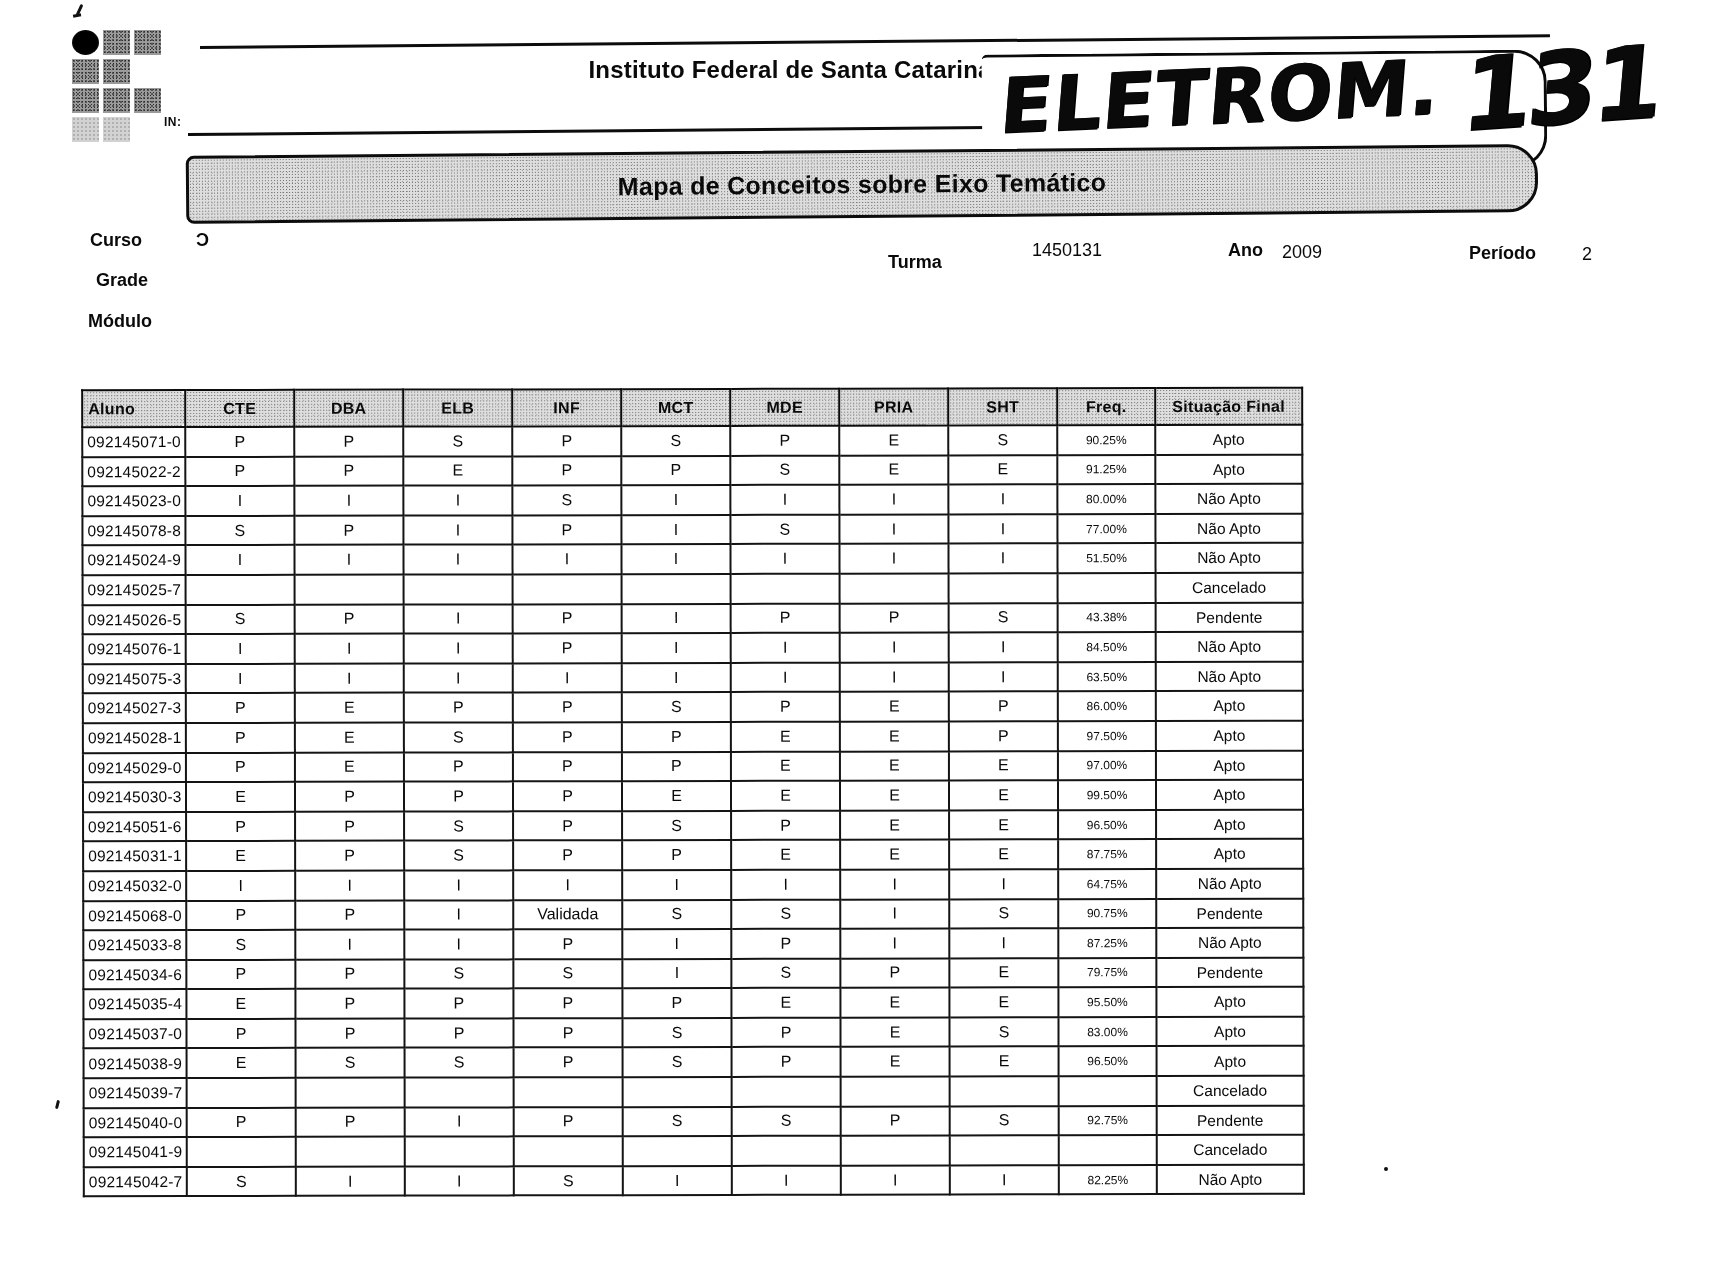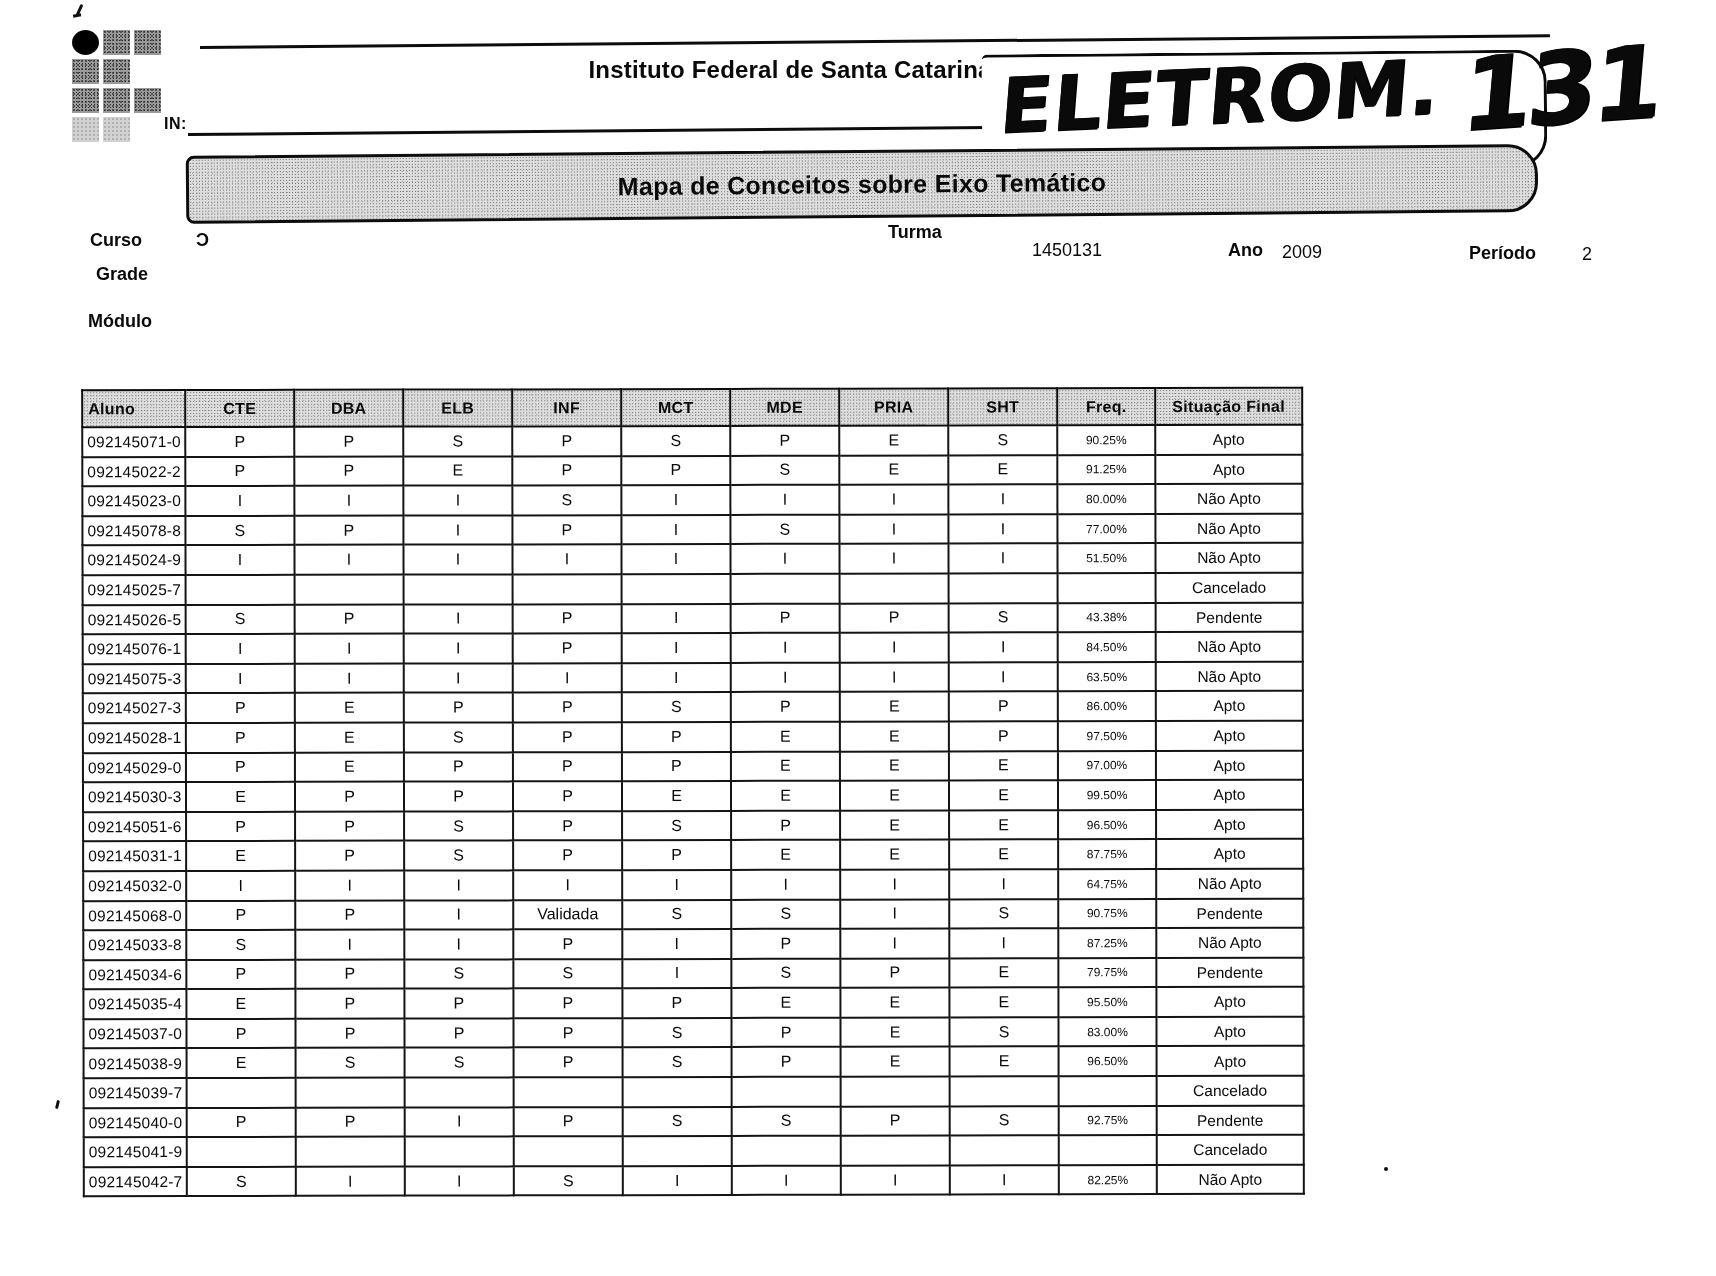--- a/index.html
+++ b/index.html
@@ -34,21 +34,21 @@
   }
   
   .logo{position:absolute;left:72px;top:30px;display:grid;
     grid-template-columns:repeat(3,27px);grid-template-rows:repeat(4,25px);gap:4px;}
   .logo .cell{width:27px;height:25px;}
   .logo .dot{background:#111;border-radius:50%;background-image:radial-gradient(#000 60%, #333 100%);}
   
   .rule{position:absolute;height:3px;background:#0c0c0c;transform-origin:left center;}
   .rule-top{left:200px;top:46px;width:1350px;transform:rotate(-0.5deg);}
   .rule-mid{left:188px;top:133px;width:1352px;transform:rotate(-0.5deg);}
-  .in-label{position:absolute;left:164px;top:115px;font-size:16px;font-weight:bold;letter-spacing:.5px;}
+  .in-label{position:absolute;left:164px;top:115px;font-size:12px;font-weight:bold;letter-spacing:.5px;}
   .inst{position:absolute;left:480px;top:56px;width:620px;text-align:center;
     font-size:24px;font-weight:bold;letter-spacing:.2px;}
   .campus{position:absolute;left:480px;top:98px;width:620px;text-align:center;
     font-size:22px;font-weight:bold;}
   
   .hand-box{position:absolute;left:982px;top:52px;width:562px;height:112px;
     border:3px solid #0a0a0a;border-left:none;border-radius:6px 32px 32px 6px;
     transform:rotate(-0.5deg);background:#fff;}
   .hand-course{position:absolute;left:1000px;top:52px;font-size:76px;font-weight:900;
     font-family:"DejaVu Sans", sans-serif;transform:rotate(-2.5deg) skewX(-7deg);
@@ -117,27 +117,27 @@
   <div class="hand-box"></div>
   <div class="hand-course">ELETROM.</div>
   <div class="hand-number">131</div>
 
   <div class="banner dither">
     <span>Mapa de Conceitos sobre Eixo Temático</span>
   </div>
 
   <div class="meta-label" style="left:90px;top:230px;">Curso</div>
   <div class="meta-value" style="left:196px;top:230px;font-weight:bold;">Ɔ</div>
-  <div class="meta-label" style="left:888px;top:222px;">Turma</div>
+  <div class="meta-label" style="left:888px;top:252px;">Turma</div>
   <div class="meta-value" style="left:1032px;top:240px;">1450131</div>
   <div class="meta-label" style="left:1228px;top:240px;">Ano</div>
   <div class="meta-value" style="left:1282px;top:242px;">2009</div>
   <div class="meta-label" style="left:1438px;top:243px;margin-left:31px;">Período</div>
   <div class="meta-value" style="left:1582px;top:244px;">2</div>
-  <div class="meta-label" style="left:96px;top:264px;">Grade</div>
+  <div class="meta-label" style="left:96px;top:270px;">Grade</div>
   <div class="meta-label" style="left:88px;top:311px;">Módulo</div>
 
   <div class="tbl-wrap">
     <table class="concept">
       <colgroup>
         <col class="w-aluno">
         <col class="w-grade">
           <col class="w-grade">
           <col class="w-grade">
           <col class="w-grade">

